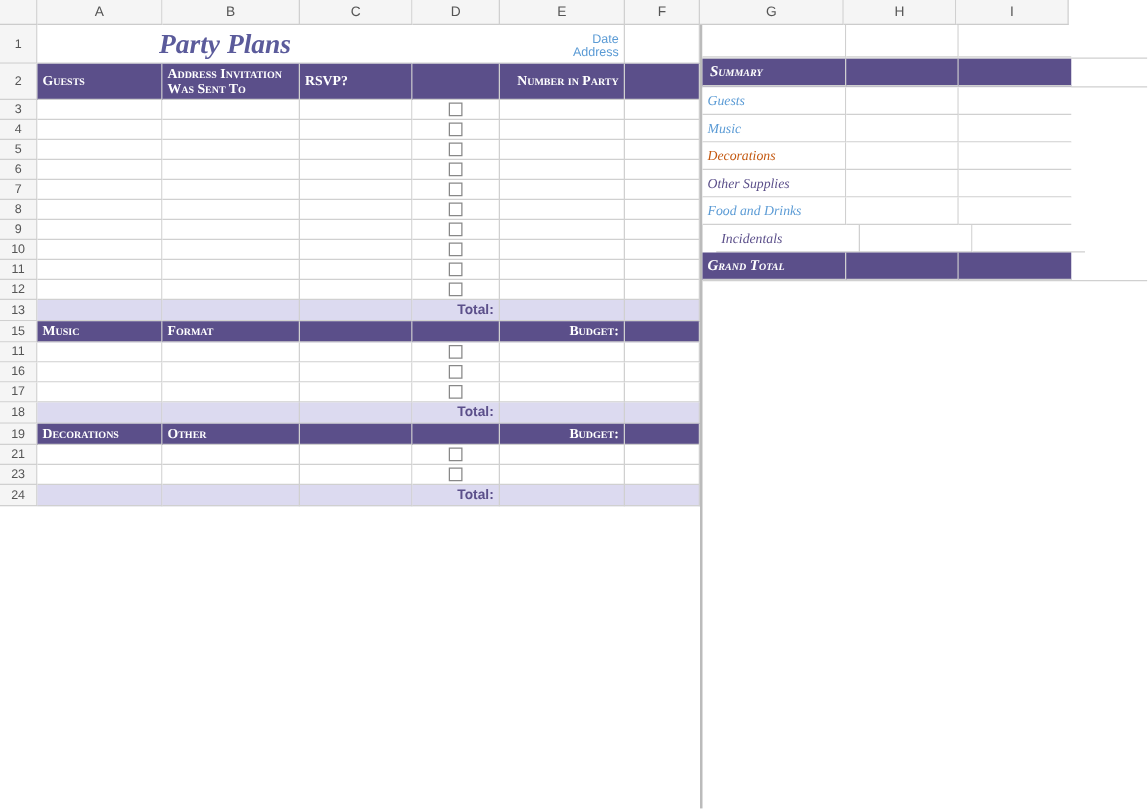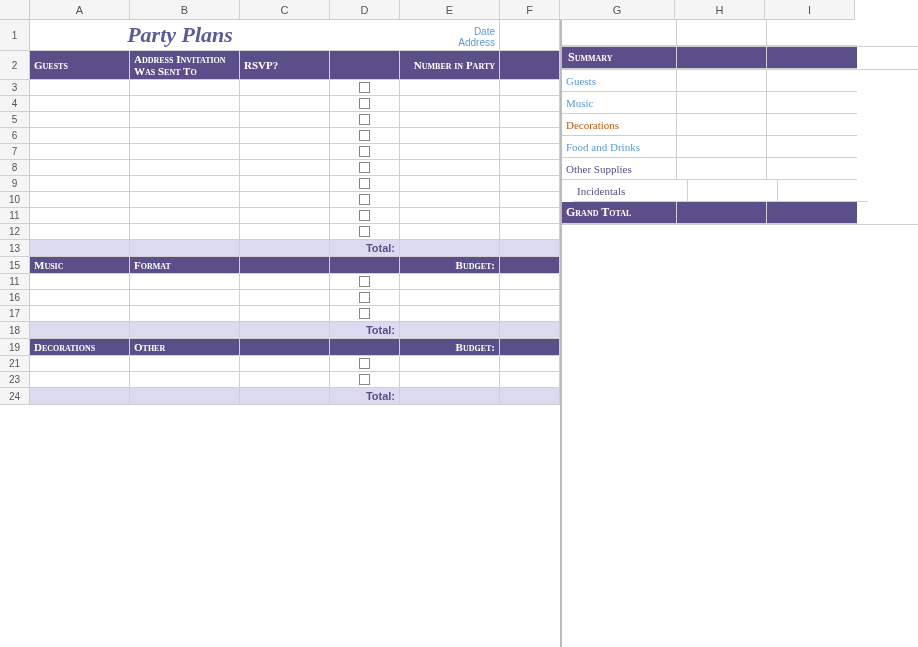--- a/index.html
+++ b/index.html
@@ -27,20 +27,21 @@
     .left-panel {
       display: flex;
       flex-direction: column;
       border-right: 2px solid #bbb;
     }
 
     .right-panel {
       display: flex;
       flex-direction: column;
       flex: 1;
+      font-style: italic;
     }
 
     .cell {
       border-right: 1px solid #d0d0d0;
       border-bottom: 1px solid #d0d0d0;
       padding: 2px 4px;
       display: flex;
       align-items: center;
       overflow: hidden;
       font-size: 11px;
@@ -480,32 +481,32 @@
         <div class="cell col-I" style="height:22px;border-right:none;"></div>
       </div>
 
       <div class="summary-row">
         <div class="cell col-G summary-decorations" style="font-family:'Palatino Linotype',Palatino,serif;font-size:11px;height:22px;color:#c45911;">Decorations</div>
         <div class="cell col-H" style="height:22px;"></div>
         <div class="cell col-I" style="height:22px;border-right:none;"></div>
       </div>
 
       <div class="summary-row">
+        <div class="cell col-G" style="font-family:'Palatino Linotype',Palatino,serif;font-size:11px;height:22px;color:#5b4f8a;">Other Supplies</div>
+        <div class="cell col-H" style="height:22px;"></div>
+        <div class="cell col-I" style="height:22px;border-right:none;"></div>
+      </div>
+
+      <div class="summary-row">
         <div class="cell col-G summary-food" style="font-family:'Palatino Linotype',Palatino,serif;font-size:11px;height:22px;">Food and Drinks</div>
         <div class="cell col-H" style="height:22px;"></div>
         <div class="cell col-I" style="height:22px;border-right:none;"></div>
       </div>
 
       <div class="summary-row">
-        <div class="cell col-G" style="font-family:'Palatino Linotype',Palatino,serif;font-size:11px;height:22px;color:#5b4f8a;">Other Supplies</div>
-        <div class="cell col-H" style="height:22px;"></div>
-        <div class="cell col-I" style="height:22px;border-right:none;"></div>
-      </div>
-
-      <div class="summary-row">
         <div class="cell col-G" style="font-family:'Palatino Linotype',Palatino,serif;font-size:11px;height:22px;color:#5b4f8a;margin-left:11px;">Incidentals</div>
         <div class="cell col-H" style="height:22px;"></div>
         <div class="cell col-I" style="height:22px;border-right:none;"></div>
       </div>
 
       <div class="summary-row">
         <div class="cell col-G summary-grand-total" style="height:22px;">Grand Total</div>
         <div class="cell col-H" style="background:#5b4f8a;height:22px;"></div>
         <div class="cell col-I" style="background:#5b4f8a;height:22px;border-right:none;"></div>
       </div>

